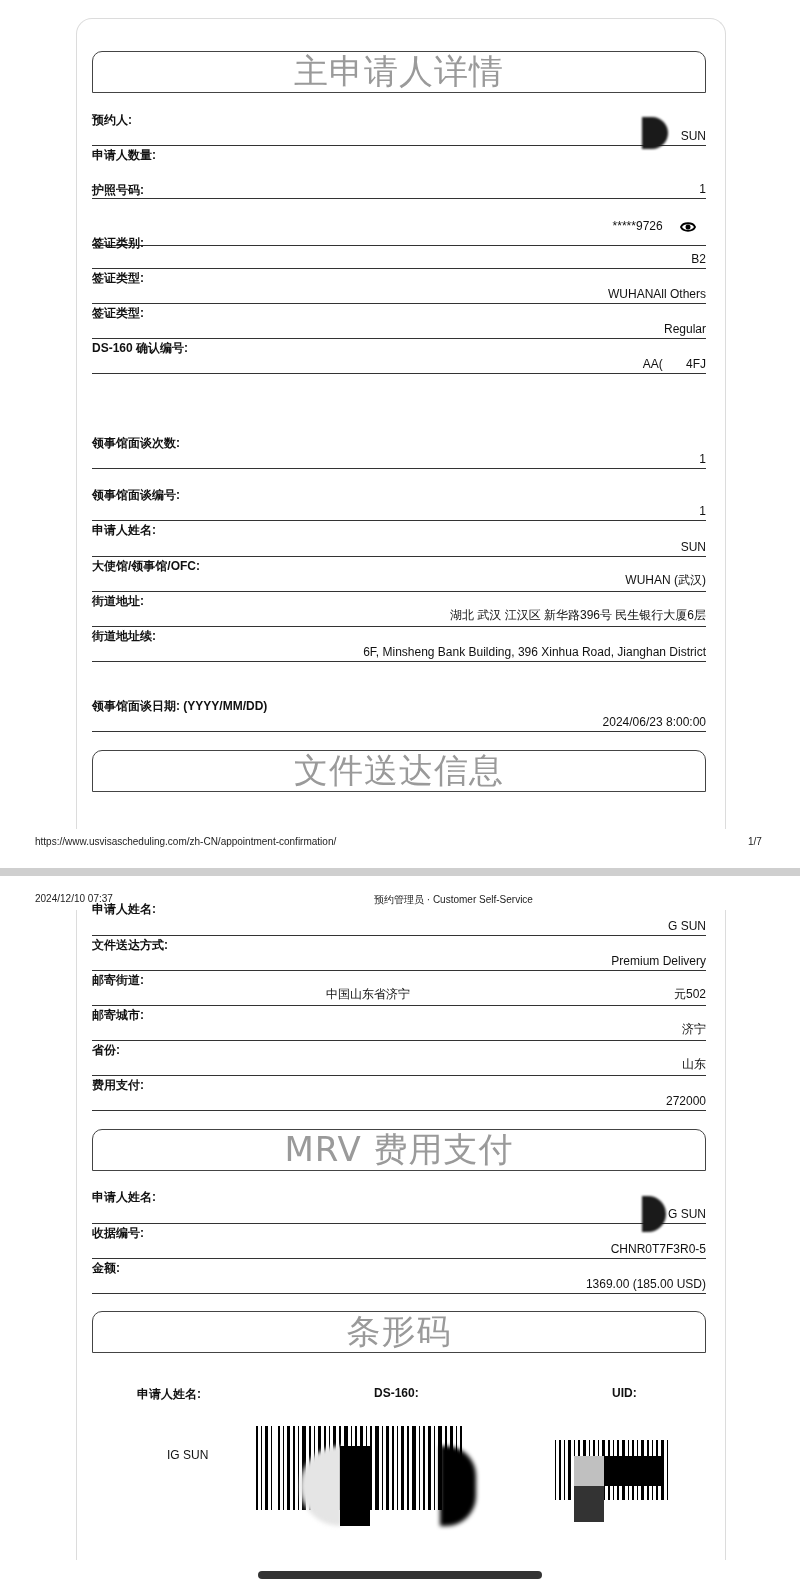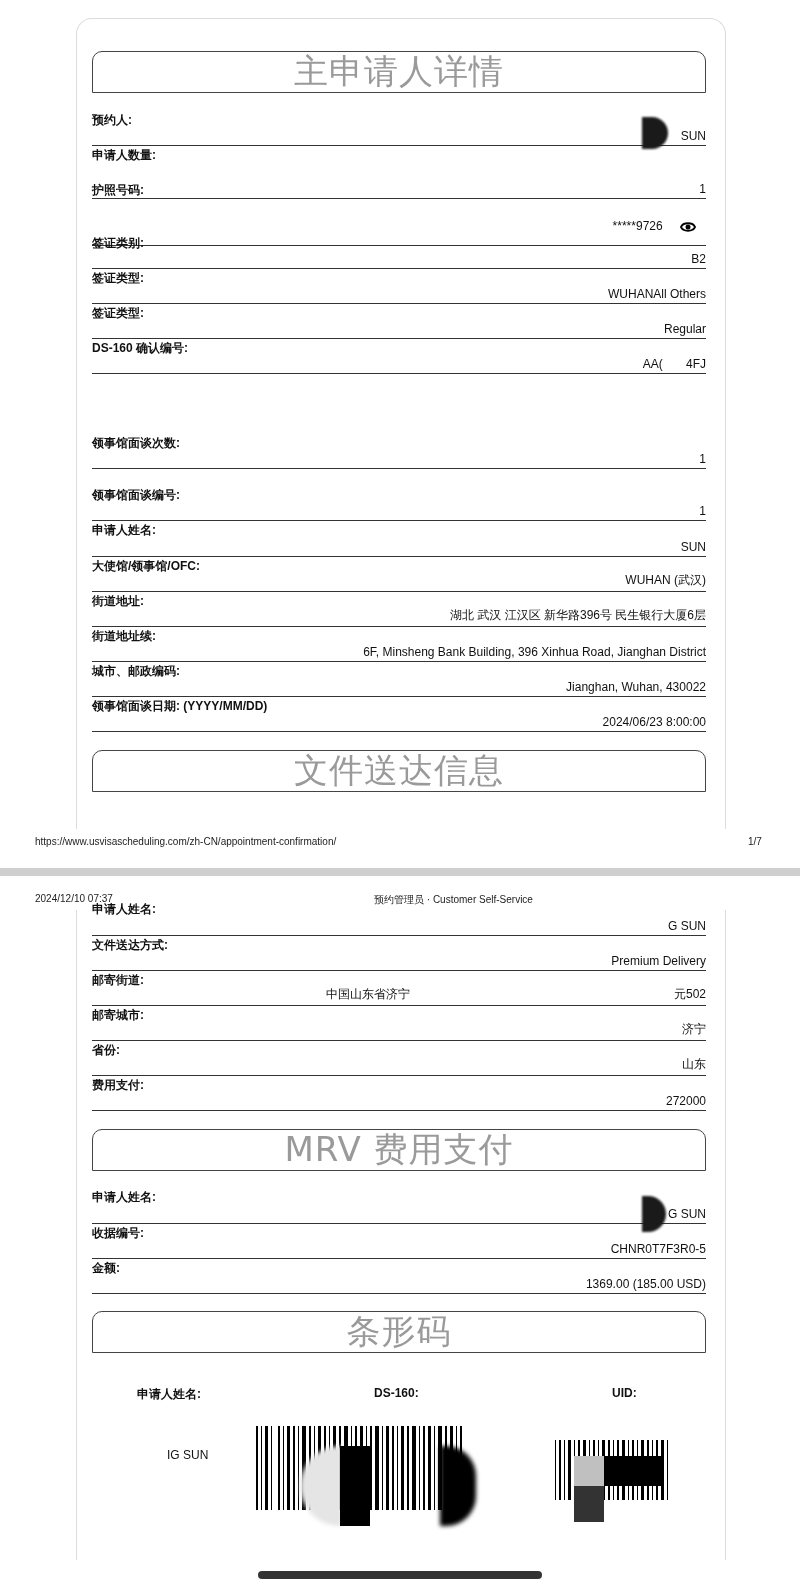--- a/index.html
+++ b/index.html
@@ -113,24 +113,20 @@
   <div class="field" style="top:593px;height:34px;">
     <span class="lbl">街道地址:</span>
     <span class="val">湖北 武汉 江汉区 新华路396号 民生银行大厦6层</span>
   </div>
 
   <div class="field" style="top:628px;height:34px;">
     <span class="lbl">街道地址续:</span>
     <span class="val">6F, Minsheng Bank Building, 396 Xinhua Road, Jianghan District</span>
   </div>
 
-  <div class="field" style="top:663px;height:34px;">
-    <span class="lbl">城市、邮政编码:</span>
-    <span class="val">Jianghan, Wuhan, 430022</span>
-  </div>
 
   <div class="field" style="top:698px;height:34px;">
     <span class="lbl">领事馆面谈日期: (YYYY/MM/DD)</span>
     <span class="val">2024/06/23 8:00:00</span>
   </div>
 
   <div class="section-box" style="top:750px;">
     <span>文件送达信息</span>
   </div>
 

